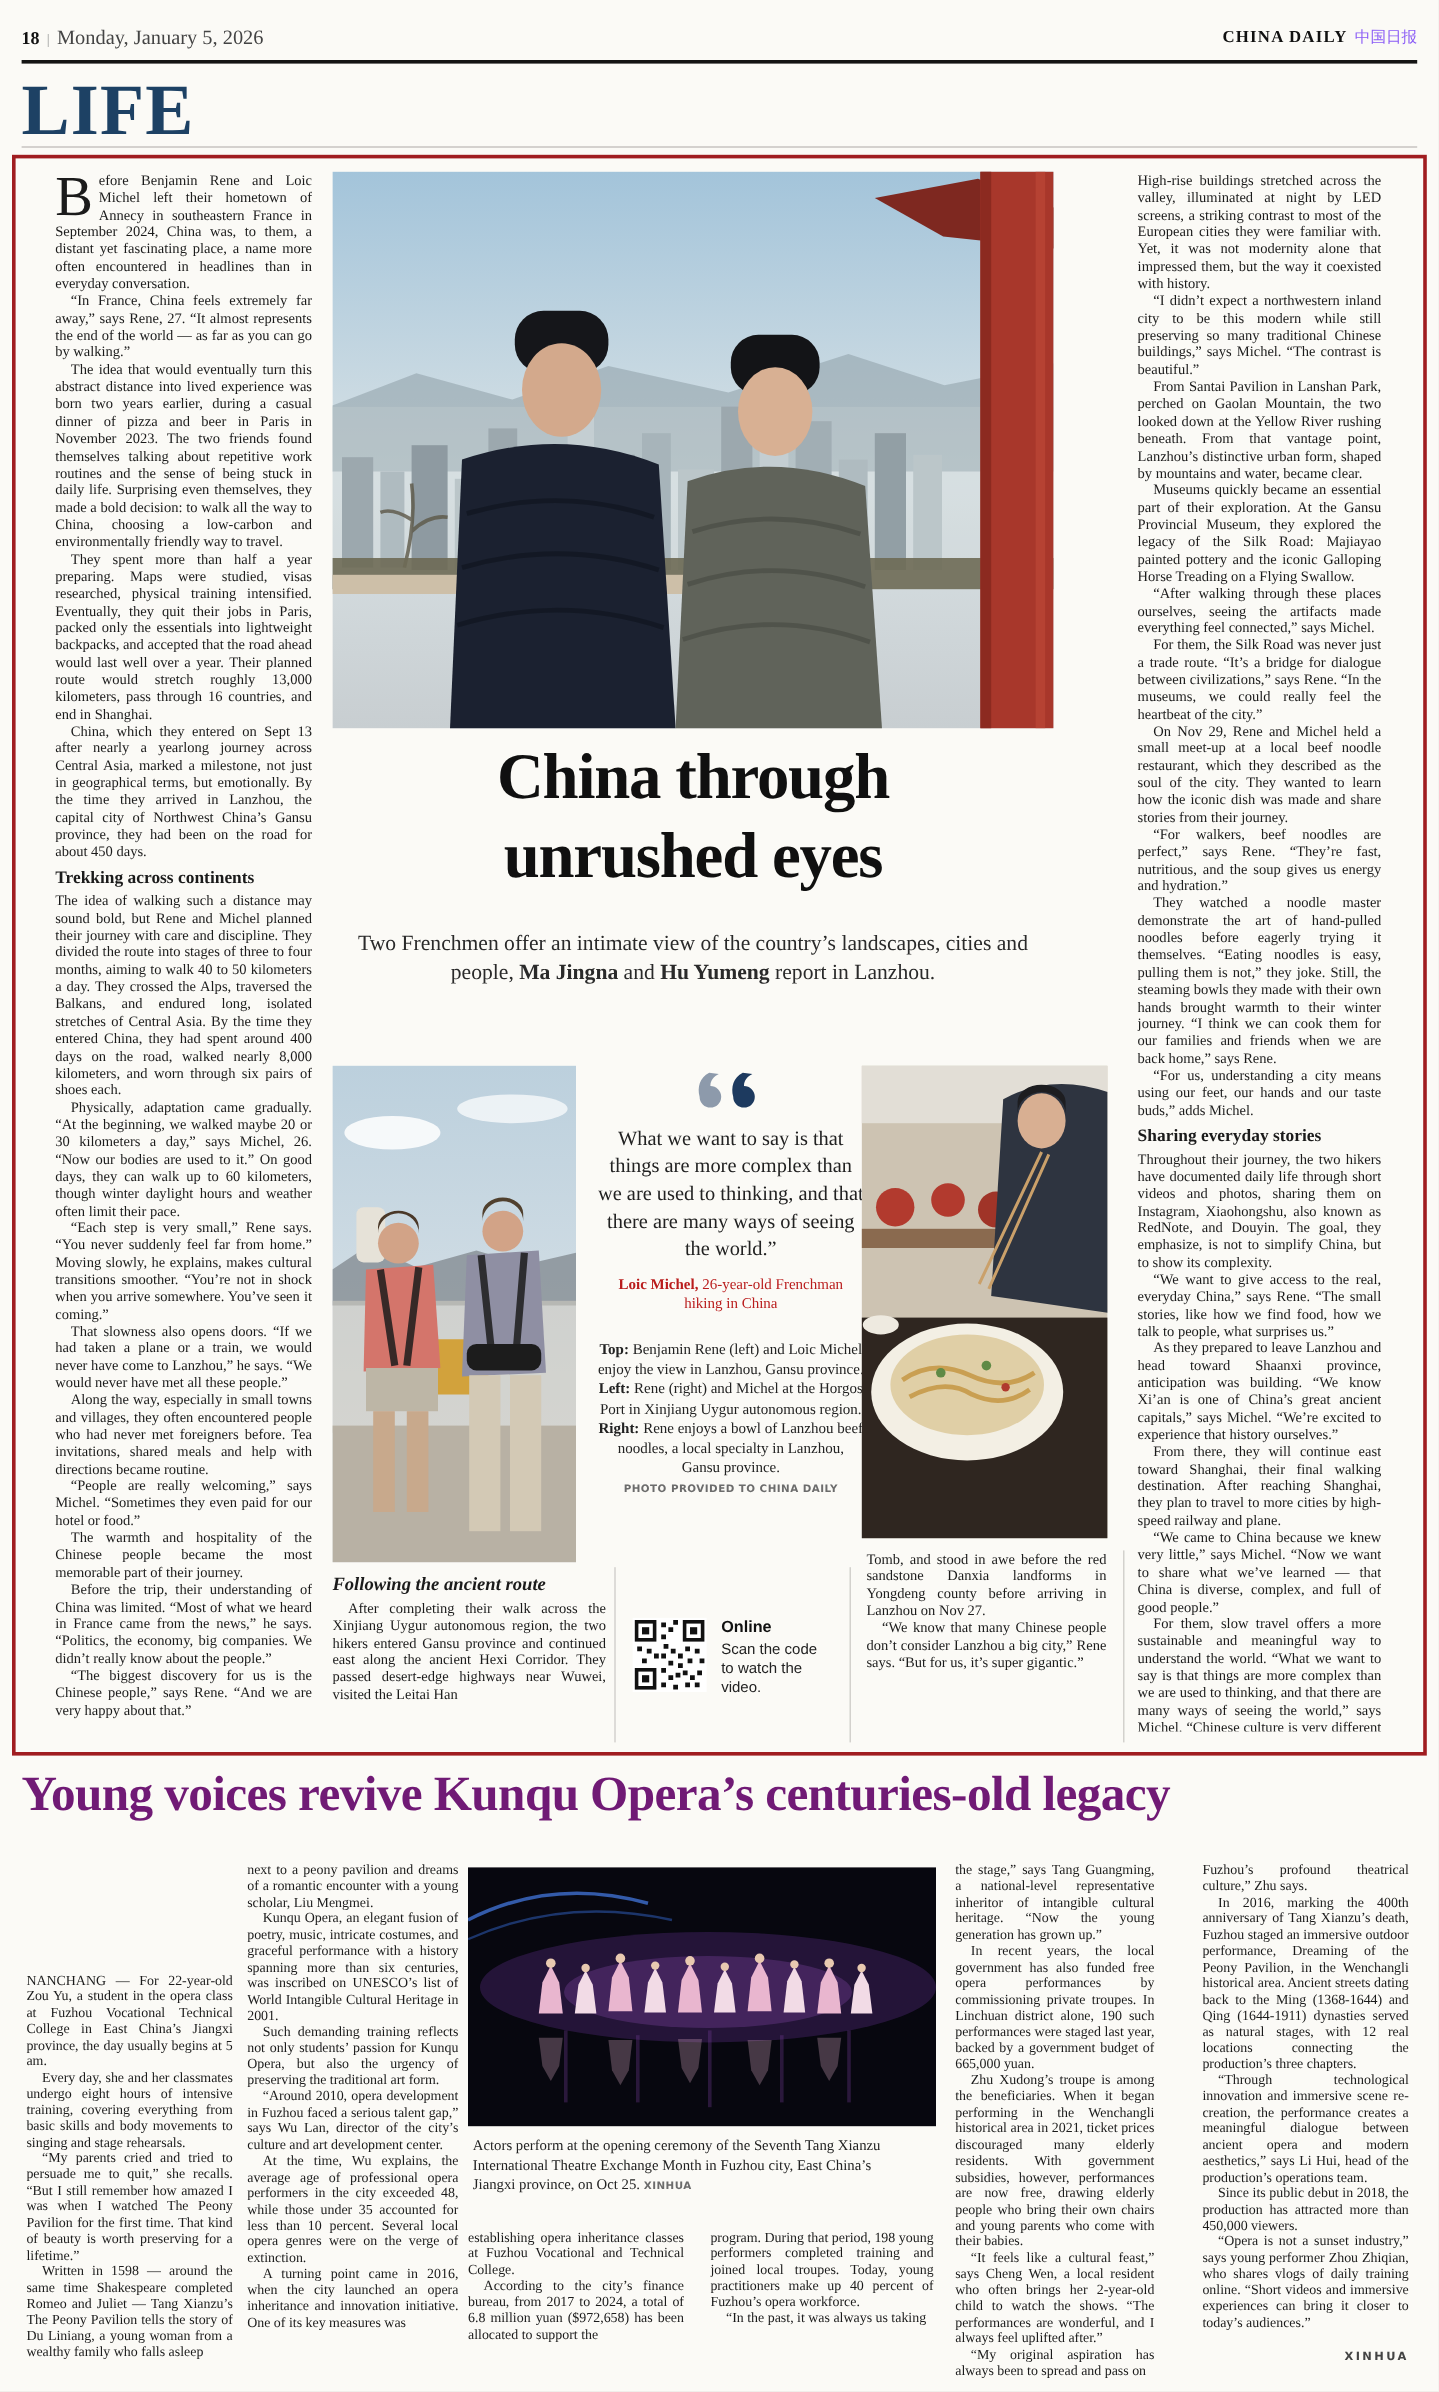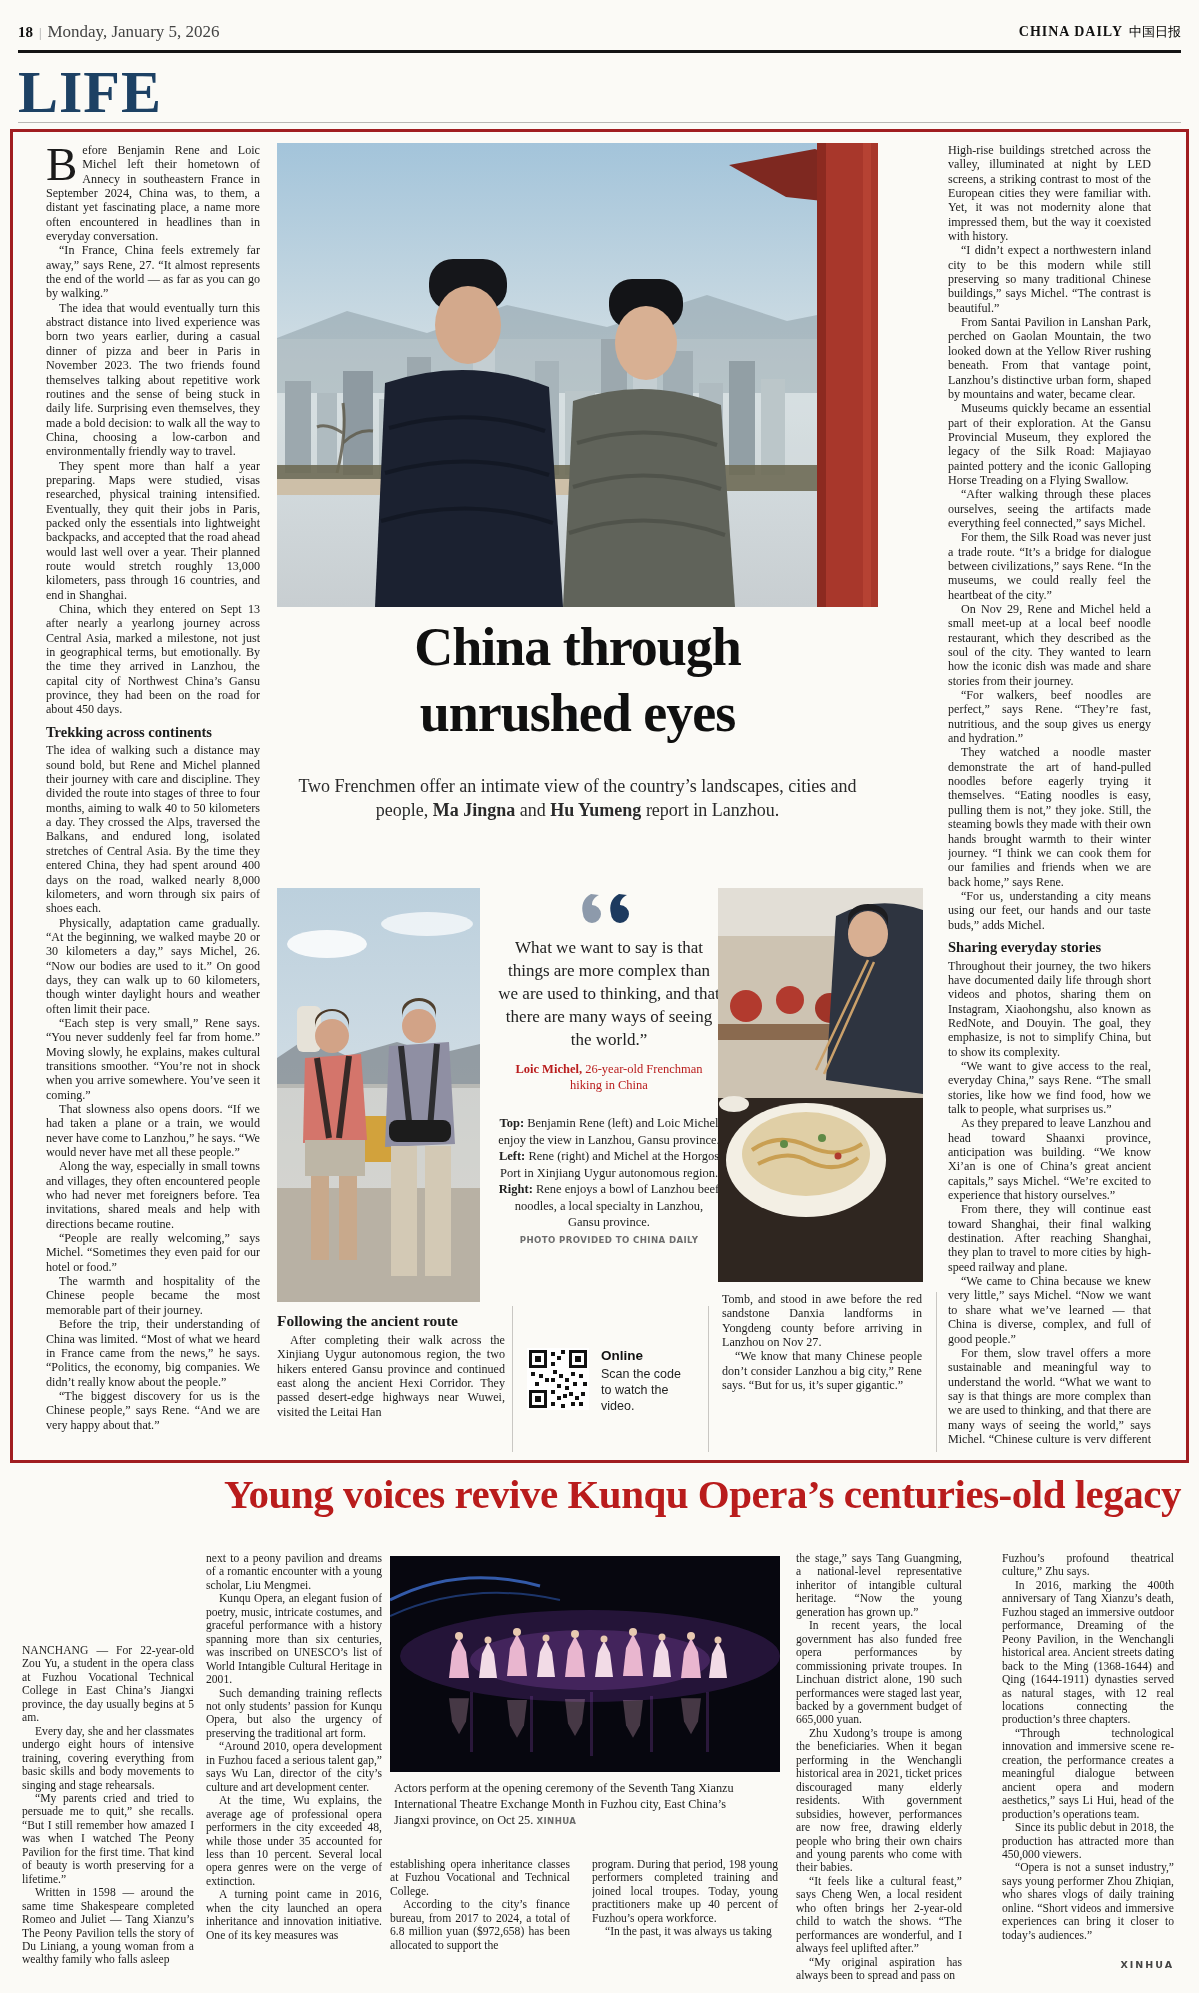--- a/index.html
+++ b/index.html
@@ -6,21 +6,21 @@
   .page{position:relative;width:1199px;height:1993px;background:#fbfaf6;margin:0 auto;
         font-family:"Liberation Serif",serif;color:#1b1b1b;overflow:hidden;}
   .abs{position:absolute;}
 
   
   .hdr{font-size:12px;color:#333;}
   .pgnum{font-weight:bold;font-size:15px;color:#111;}
   .hdr-sep{color:#999;margin:0 6px;}
   .hdr-date{font-size:17px;color:#444;}
   .brand{font-family:"Liberation Serif",serif;font-weight:bold;font-size:14px;letter-spacing:1px;color:#111;}
-  .brand-cn{font-family:"DejaVu Sans",sans-serif;font-size:13px;color:#000000;margin-left:6px;}
+  .brand-cn{font-family:"DejaVu Sans",sans-serif;font-size:13px;color:#8b5cf6;margin-left:6px;}
   .rule-black{background:#141414;}
   .rule-gray{background:#b9b7b3;}
   .masthead{font-weight:bold;font-size:60px;letter-spacing:1px;color:#1d4164;line-height:1;}
 
   .frame{border:3px solid #a01d20;background:transparent;}
 
   
   .col{font-size:12.1px;line-height:14.35px;text-align:justify;overflow:hidden;hyphens:auto;}
   .bp{margin:0;text-indent:13px;}
   .bp.fi{text-indent:0;}
@@ -43,21 +43,21 @@
   .qcaption b{font-weight:bold;text-align:right;}
   .photocredit{font-family:"DejaVu Sans",sans-serif;font-size:8.6px;font-weight:bold;letter-spacing:.4px;color:#6c6c6c;margin-top:4px;}
 
   
   .online-title{font-family:"Liberation Sans",sans-serif;font-weight:bold;font-size:13.5px;color:#111;}
   .online-text{font-family:"Liberation Sans",sans-serif;font-size:12.5px;line-height:16px;color:#222;margin-top:3px;}
 
   .vline{background:#c9c7c3;width:1px;}
 
   
-  .headline2{font-weight:bold;font-size:41px;line-height:48px;text-align:right;letter-spacing:-.5px;color:#b91c1c;}
+  .headline2{font-weight:bold;font-size:41px;line-height:48px;text-align:left;letter-spacing:-.5px;color:#701a75;}
   .col2t{font-size:11.6px;line-height:13.45px;text-align:justify;overflow:hidden;hyphens:auto;}
   .cap2{font-size:12.3px;line-height:16px;color:#222;text-align:left;}
   .cap2 .cr{font-family:"DejaVu Sans",sans-serif;font-size:8.6px;font-weight:bold;color:#6c6c6c;letter-spacing:.4px;}
   .xinhua{font-family:"DejaVu Sans",sans-serif;font-size:9.5px;font-weight:bold;letter-spacing:2px;color:#444;text-align:right;margin-top:16px;}
 </style>
 </head>
 <body>
 
 <div class="page">
 
@@ -225,21 +225,21 @@
         <ellipse cx="88" cy="266" rx="64" ry="42" fill="#e0cfa6"></ellipse>
         <path d="M34 262 q26 -18 56 -4 q30 14 54 -2 M40 276 q30 -16 52 -2 q26 12 48 -4" stroke="#c99f52" stroke-width="4" fill="none"></path>
         <circle cx="66" cy="256" r="4" fill="#5f8a46"></circle>
           <circle cx="104" cy="250" r="4" fill="#5f8a46"></circle>
           <circle cx="120" cy="268" r="3.5" fill="#b03a2e"></circle>
       </g>
     </svg>
   </div>
 
   <div class="abs col" style="left:277px;top:1312px;width:228px;height:138px;">
-    <p class="subhead" style="font-size:15.5px;margin-top:0;">Following the ancient route</p>
+    <p class="subhead" style="font-size:15.5px;margin-top:0;font-style:italic;">Following the ancient route</p>
     <p class="bp">After completing their walk across the Xinjiang Uygur autonomous region, the two hikers entered Gansu province and continued east along the ancient Hexi Corridor. They passed desert-edge highways near Wuwei, visited the Leitai Han</p>
   </div>
 
   <div class="abs vline" style="left:512px;top:1306px;height:146px;"></div>
 
   <div class="abs" style="left:527px;top:1348px;width:176px;">
     <svg class="abs" style="left:0;top:0;" width="62" height="62" viewBox="0 0 62 62">
       <rect width="62" height="62" fill="#ffffff"></rect>
       <g fill="#111111">
         <rect x="2" y="2" width="18" height="18"></rect>

